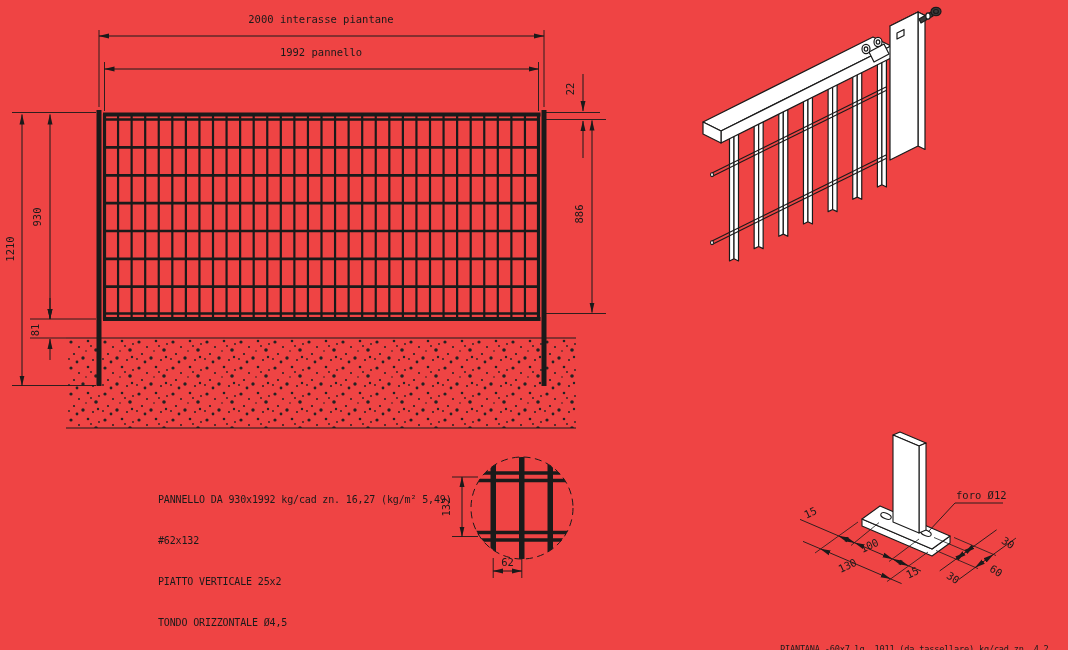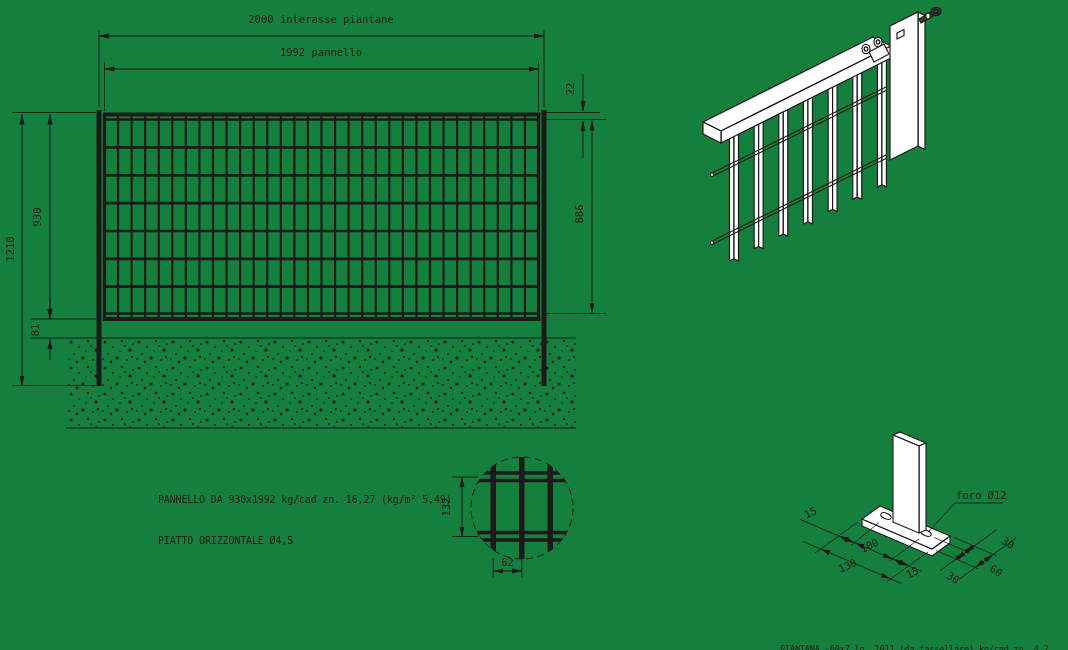--- a/index.html
+++ b/index.html
@@ -1,16 +1,16 @@
 <!DOCTYPE html>
 <html><head>
 <meta charset="utf-8">
 <style>
   html,body{margin:0;padding:0;background:#fff;}
-  #stage{position:relative;width:1068px;height:650px;background:#15803d;overflow:hidden;
+  #stage{position:relative;width:1068px;height:650px;background:#ef4444;overflow:hidden;
          font-family:"DejaVu Sans Mono", monospace;color:#1a1a1a;}
   svg{position:absolute;left:0;top:0;}
   svg text{font-family:"DejaVu Sans Mono", monospace;font-size:10.5px;fill:#1a1a1a;}
   .specs{position:absolute;left:158px;top:466px;font-size:10px;line-height:13.6px;
          letter-spacing:-0.15px;white-space:pre;}
   .captions{position:absolute;left:780px;top:604px;font-size:8.6px;line-height:18px;
             letter-spacing:-0.2px;white-space:pre;}
 </style>
 </head>
 <body>
@@ -271,21 +271,23 @@
       <text x="1006" y="546" text-anchor="middle" transform="rotate(33,1006,546)">30</text>
       <text x="951" y="581" text-anchor="middle" transform="rotate(33,951,581)">30</text>
       <text x="994" y="574" text-anchor="middle" transform="rotate(33,994,574)">60</text>
       <text x="956" y="499">foro Ø12</text>
     </g>
   </g>
 </svg>
 
 <div class="specs">
   <div>PANNELLO DA 930x1992 kg/cad zn. 16,27 (kg/m² 5,49)</div>
-  <div>PIATTO ORIZZONTALE Ø4,5</div>
+  <div>#62x132</div>
+  <div>PIATTO VERTICALE 25x2</div>
+  <div>TONDO ORIZZONTALE Ø4,5</div>
   
   
 </div>
 
 <div class="captions">
   <div>PIANTANA -60x7 lg. 1011 (da tassellare) kg/cad zn. 4,2</div>
   
 </div>
 
 </div>

